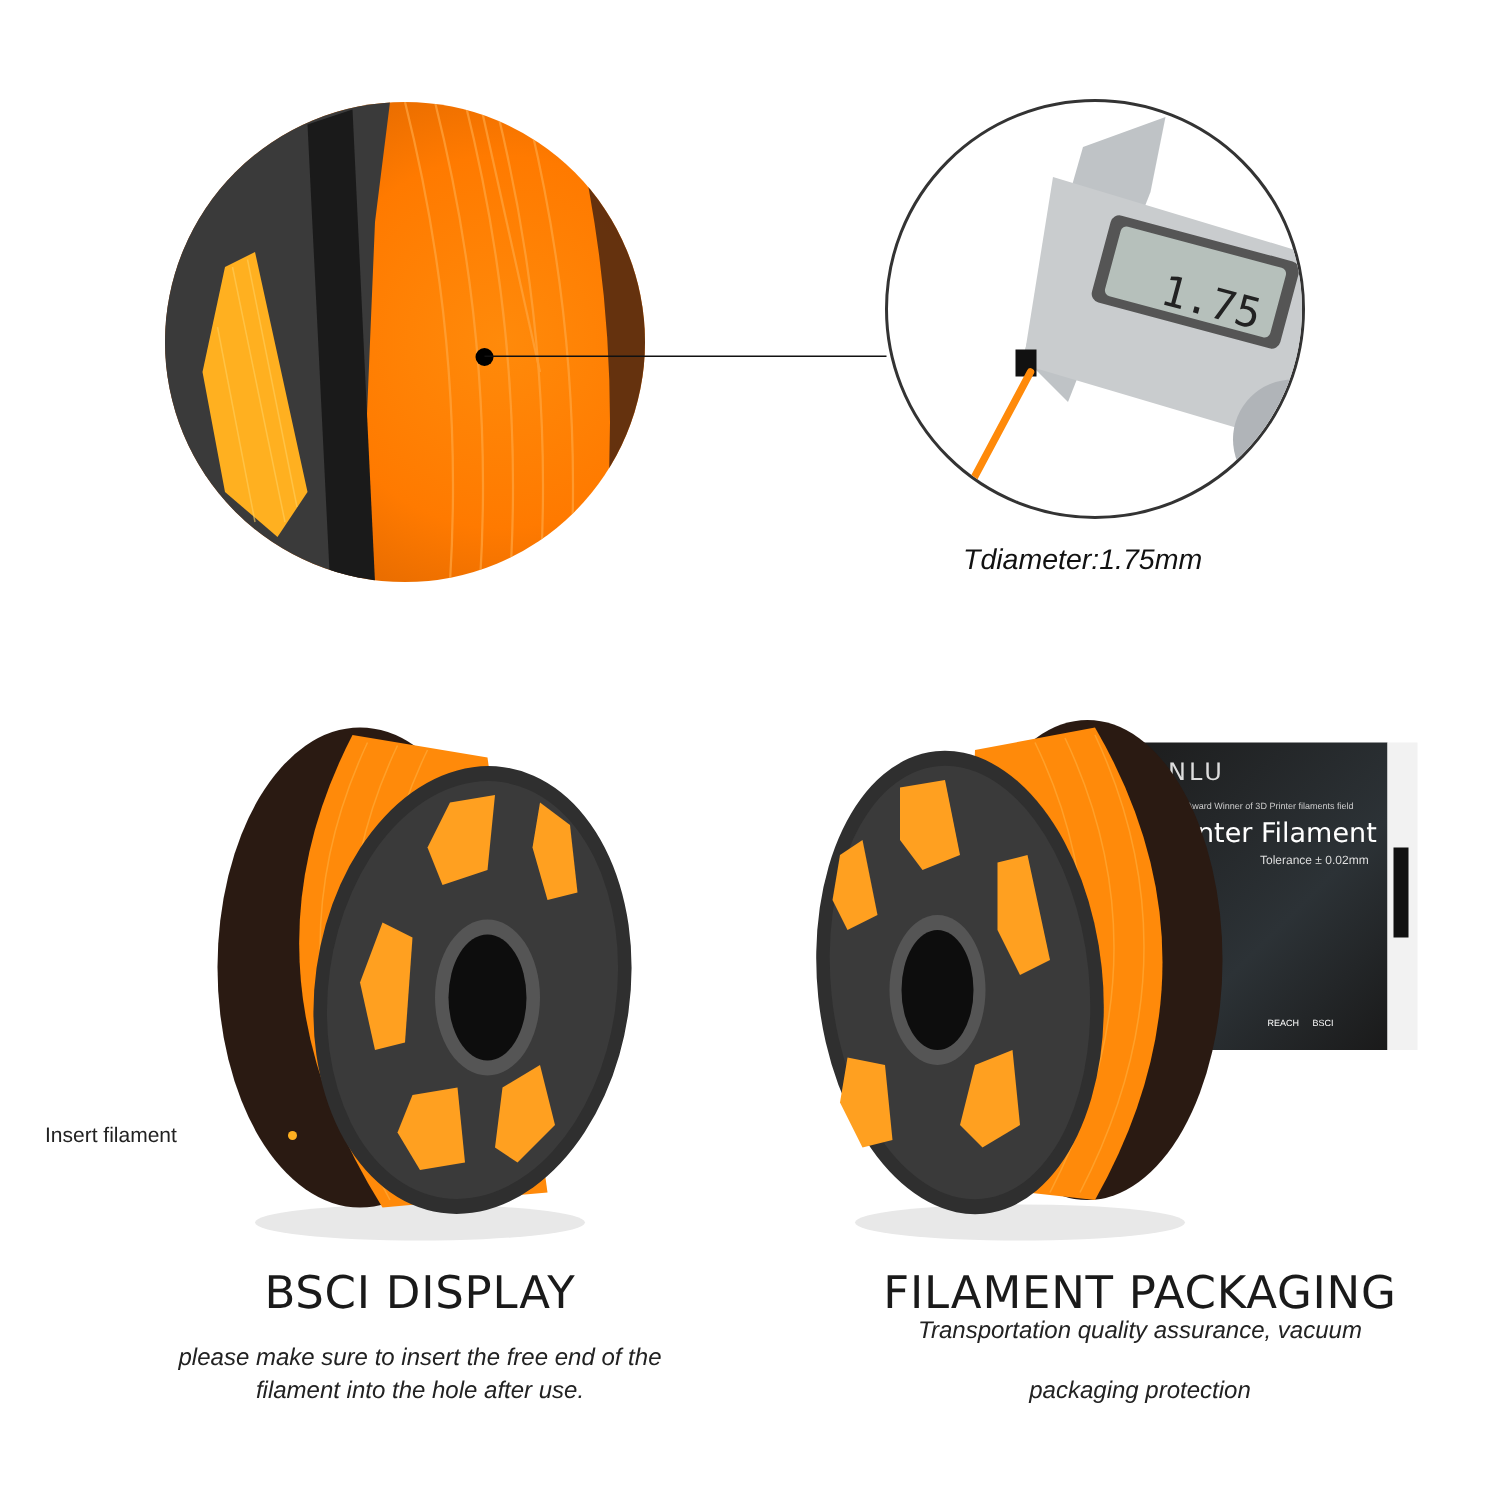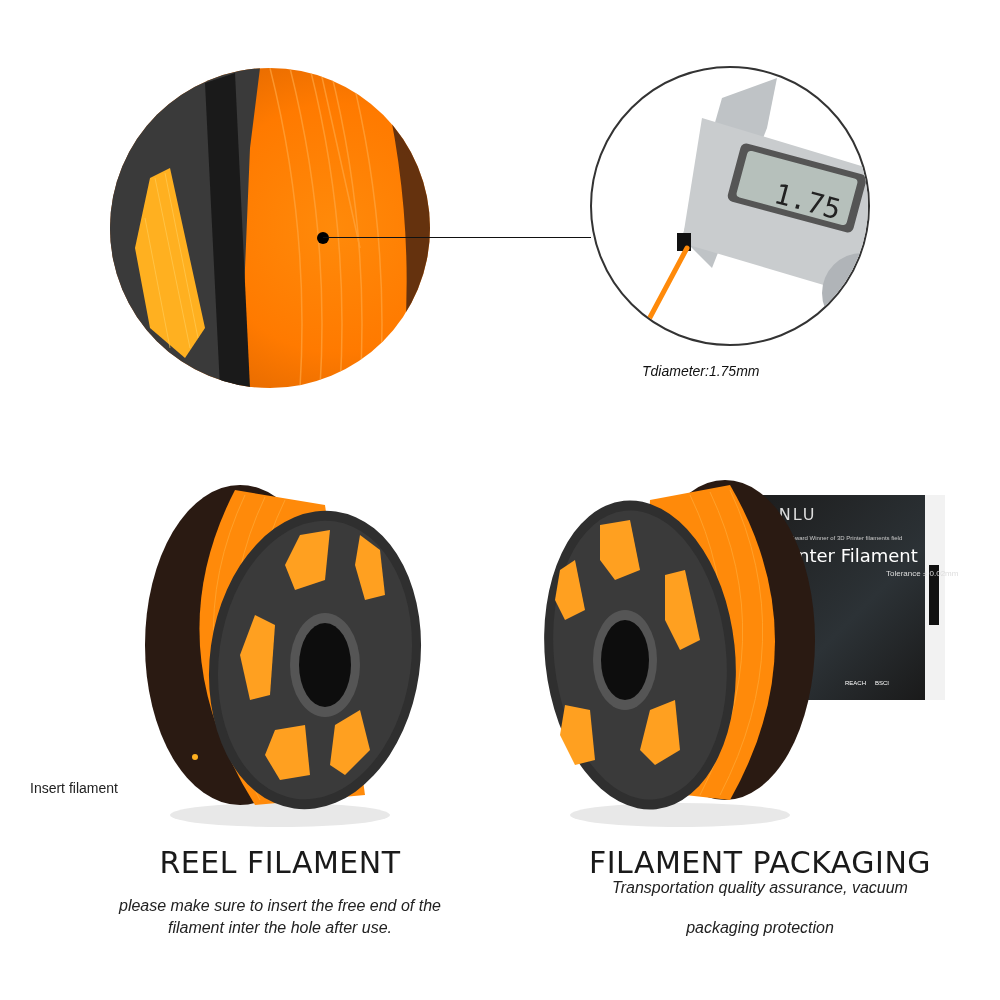--- a/index.html
+++ b/index.html
@@ -1,21 +1,21 @@
 <!DOCTYPE html>
 <html><head>
 <meta charset="utf-8">
 <style>
   html,body{margin:0;padding:0;background:#fff;}
   body{width:1000px;height:1000px;position:relative;overflow:hidden;font-family:"Liberation Sans",sans-serif;}
   .abs{position:absolute;}
   .circle{border-radius:50%;overflow:hidden;}
   .title{position:absolute;font-family:"DejaVu Sans",sans-serif;font-size:30px;color:#1a1a1a;text-align:center;letter-spacing:0.5px;}
   .desc{position:absolute;font-family:"Liberation Sans",sans-serif;font-style:italic;font-size:16px;color:#222;text-align:center;line-height:22px;}
-  .caption{position:absolute;font-family:"Liberation Sans",sans-serif;font-style:italic;font-size:14px;color:#111;}
+  .caption{position:absolute;font-family:"Liberation Sans",sans-serif;font-style:italic;font-size:19px;color:#111;}
   .label{position:absolute;font-family:"Liberation Sans",sans-serif;font-size:14px;color:#222;}
 </style>
 </head>
 <body>
 
 <div class="abs circle" style="left:110px;top:68px;width:320px;height:320px;background:radial-gradient(circle at 70% 50%, #ff8a0a 0%, #ff7a00 45%, #e46a00 70%, #5a2a10 88%, #3a1a0a 100%);">
   <svg width="320" height="320" viewBox="0 0 320 320">
 
     <path d="M0,60 L70,20 L120,0 L150,0 L140,80 L130,320 L0,320 Z" fill="#3a3a3a"></path>
     <path d="M95,15 L125,5 L140,320 L110,320 Z" fill="#1a1a1a"></path>
@@ -80,30 +80,30 @@
     <path d="M120,140 L140,150 L135,220 L115,225 L105,180 Z" fill="#ffa020"></path>
     <path d="M140,255 L170,250 L175,300 L145,305 L130,280 Z" fill="#ffa020"></path>
     <path d="M200,250 L225,235 L235,275 L210,300 L195,290 Z" fill="#ffa020"></path>
 
     <ellipse cx="190" cy="190" rx="35" ry="52" fill="#555"></ellipse>
     <ellipse cx="190" cy="190" rx="26" ry="42" fill="#0d0d0d"></ellipse>
     <circle cx="60" cy="282" r="3" fill="#ffb020"></circle>
   </svg>
 </div>
 
-<div class="label" style="left:30px;top:780px;">Insert filament</div>
+<div class="label" style="left:30px;top:748px;">Insert filament</div>
 
 <div class="abs" style="left:745px;top:495px;width:200px;height:205px;">
   <div class="abs" style="left:0;top:0;width:180px;height:205px;background:linear-gradient(135deg,#1c1c1c,#2c3236 60%,#1a1a1a);"></div>
   <div class="abs" style="left:180px;top:0;width:20px;height:205px;background:#f2f2f2;"></div>
   <div class="abs" style="left:184px;top:70px;width:10px;height:60px;background:#111;"></div>
   <div class="abs" style="left:20px;top:10px;color:#ddd;font-family:'DejaVu Sans',sans-serif;font-size:16px;letter-spacing:2px;">UNLU</div>
   <div class="abs" style="left:40px;top:40px;color:#ccc;font-size:6px;white-space:nowrap;">ld Award Winner of 3D Printer filaments field</div>
   <div class="abs" style="left:48px;top:50px;color:#fff;font-family:'DejaVu Sans',sans-serif;font-size:18px;white-space:nowrap;">inter Filament</div>
-  <div class="abs" style="left:95px;top:74px;color:#ddd;font-size:8px;white-space:nowrap;margin-left:46px;">Tolerance ± 0.02mm</div>
+  <div class="abs" style="left:95px;top:74px;color:#ddd;font-size:8px;white-space:nowrap;">Tolerance ± 0.02mm</div>
   <div class="abs" style="left:100px;top:185px;color:#fff;font-size:6px;">REACH</div>
   <div class="abs" style="left:130px;top:185px;color:#fff;font-size:6px;">BSCI</div>
 </div>
 
 <div class="abs" style="left:540px;top:470px;width:280px;height:360px;">
   <svg width="280" height="360" viewBox="0 0 280 360">
     <ellipse cx="140" cy="345" rx="110" ry="12" fill="#e8e8e8"></ellipse>
 
     <ellipse cx="185" cy="170" rx="90" ry="160" fill="#2a1a12"></ellipse>
 
@@ -121,19 +121,19 @@
     <path d="M20,100 L35,90 L45,140 L25,150 L15,130 Z" fill="#ffa020"></path>
     <path d="M125,105 L145,100 L160,170 L140,180 L125,150 Z" fill="#ffa020"></path>
     <path d="M25,235 L50,240 L55,290 L35,295 L20,265 Z" fill="#ffa020"></path>
     <path d="M110,240 L135,230 L140,280 L115,295 L100,280 Z" fill="#ffa020"></path>
 
     <ellipse cx="85" cy="190" rx="32" ry="50" fill="#555"></ellipse>
     <ellipse cx="85" cy="190" rx="24" ry="40" fill="#0d0d0d"></ellipse>
   </svg>
 </div>
 
-<div class="title" style="left:80px;top:845px;width:400px;">REEL FILAMENT</div>
+<div class="title" style="left:80px;top:845px;width:400px;">BSCI DISPLAY</div>
 <div class="desc" style="left:60px;top:895px;width:440px;">please make sure to insert the free end of the</div>
-<div class="desc" style="left:60px;top:917px;width:440px;">filament inter the hole after use.</div>
+<div class="desc" style="left:60px;top:917px;width:440px;">filament into the hole after use.</div>
 
 <div class="title" style="left:560px;top:845px;width:400px;">FILAMENT PACKAGING</div>
 <div class="desc" style="left:540px;top:877px;width:440px;">Transportation quality assurance, vacuum</div>
 <div class="desc" style="left:540px;top:917px;width:440px;font-style:italic;">packaging protection</div>
 
 </body></html>

